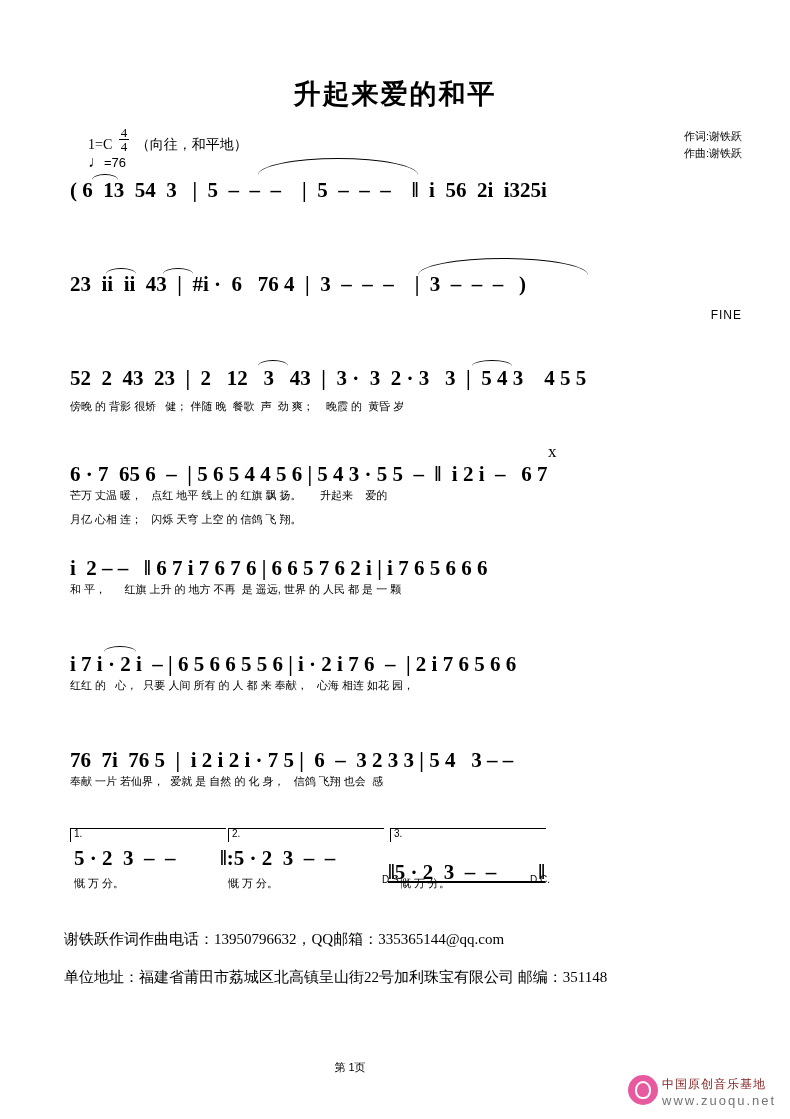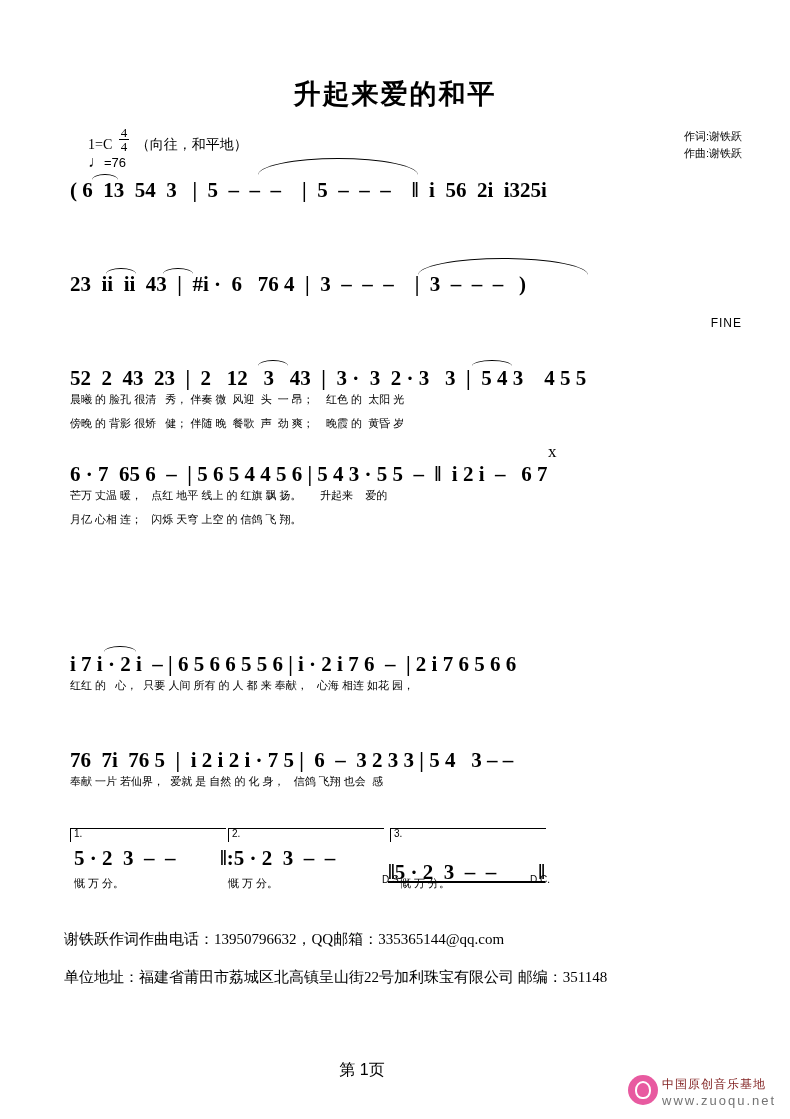--- a/index.html
+++ b/index.html
@@ -76,21 +76,20 @@
     font-family:"Liberation Sans", sans-serif;
     margin-top:2px;
   }
   .lyr2{margin-top:9px;}
   .fine{
     position:absolute;
     right:48px;top:308px;
     font-size:12px;
     font-family:"Liberation Sans", sans-serif;
     letter-spacing:1px;
-    margin-top:8px;
   }
   .segno{
     position:absolute;
     left:548px;top:442px;
     font-size:17px;
   }
   .endings{
     position:absolute;
     left:70px;top:828px;
     width:660px;
@@ -113,24 +112,24 @@
   }
   .footer{
     position:absolute;
     left:64px;
     font-size:15px;
     font-family:"Liberation Serif", serif;
     text-align:center;
   }
   .pagenum{
     position:absolute;
-    left:16px;width:692px;
+    left:4px;width:692px;
     top:1060px;
     text-align:center;
-    font-size:16px;
+    font-size:11px;
     font-family:"Liberation Sans", sans-serif;
   }
   .watermark{
     position:absolute;
     right:12px;bottom:8px;
     width:150px;height:40px;
   }
   .wm-circle{
     position:absolute;left:0;top:4px;
     width:30px;height:30px;border-radius:50%;
@@ -199,33 +198,36 @@
   <div class="sysrow" style="top:272px;">
     <div class="notes">23  ii  ii  43  |  #i ·  6   76 4  |  3  –  –  –    |  3  –  –  –   )</div>
   </div>
   <div class="bigslur" style="left:418px;top:258px;width:170px;"></div>
   <div class="slur" style="left:106px;top:268px;width:30px;"></div>
   <div class="slur" style="left:163px;top:268px;width:30px;"></div>
   <div class="fine">FINE</div>
 
   <div class="sysrow" style="top:366px;">
     <div class="notes">52  2  43  23  |  2   12   3   43  |  3 ·  3  2 · 3   3  |  5 4 3    4 5 5</div>
-    <div class="lyr">晨曦 的 脸孔 很清   秀， 伴奏 微  风迎  头  一 昂；    红色 的  太阳 光</div>
     <div class="lyr lyr2">傍晚 的 背影 很矫   健； 伴随 晚  餐歌  声  劲 爽；    晚霞 的  黄昏 岁</div>
   </div>
   <div class="slur" style="left:258px;top:360px;width:30px;"></div>
   <div class="slur" style="left:472px;top:360px;width:40px;"></div>
 
   <div class="sysrow" style="top:462px;">
     <div class="notes">6 · 7  65 6  –  | 5 6 5 4 4 5 6 | 5 4 3 · 5 5  –  ‖  i 2 i  –   6 7</div>
     <div class="lyr">芒万 丈温 暖，   点红 地平 线上 的 红旗 飘 扬。      升起来    爱的</div>
     <div class="lyr lyr2">月亿 心相 连；   闪烁 天穹 上空 的 信鸽 飞 翔。</div>
   </div>
   <div class="segno">x</div>
 
+  <div class="sysrow" style="top:556px;">
+    <div class="notes">i  2 – –   ‖ 6 7 i 7 6 7 6 | 6 6 5 7 6 2 i | i 7 6 5 6 6 6</div>
+    <div class="lyr">和 平，      红旗 上升 的 地方 不再  是 遥远, 世界 的 人民 都 是 一 颗</div>
+  </div>
 
   <div class="sysrow" style="top:652px;">
     <div class="notes">i 7 i · 2 i  – | 6 5 6 6 5 5 6 | i · 2 i 7 6  –  | 2 i 7 6 5 6 6</div>
     <div class="lyr">红红 的   心，  只要 人间 所有 的 人 都 来 奉献，   心海 相连 如花 园，</div>
   </div>
   <div class="slur" style="left:104px;top:646px;width:32px;"></div>
 
   <div class="sysrow" style="top:748px;">
     <div class="notes">76  7i  76 5  |  i 2 i 2 i · 7 5 |  6  –  3 2 3 3 | 5 4   3 – –</div>
     <div class="lyr">奉献 一片 若仙界，  爱就 是 自然 的 化 身，   信鸽 飞翔 也会  感</div>

